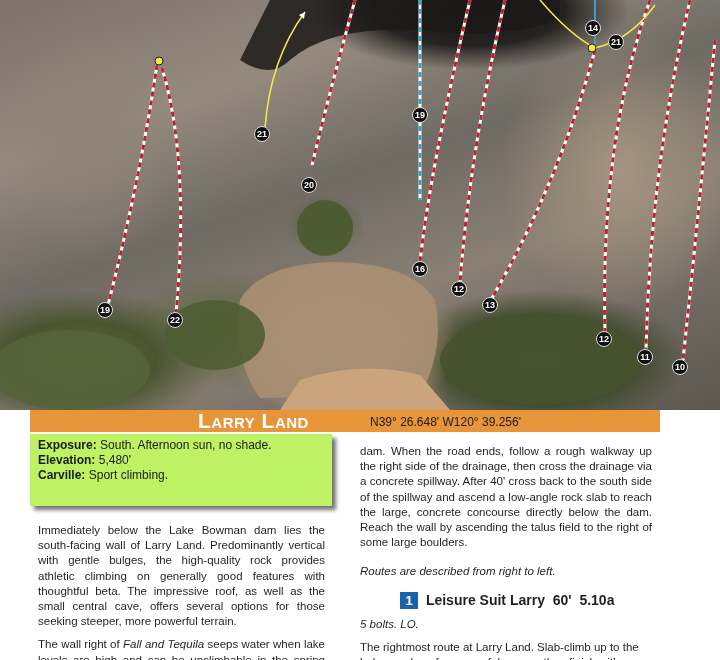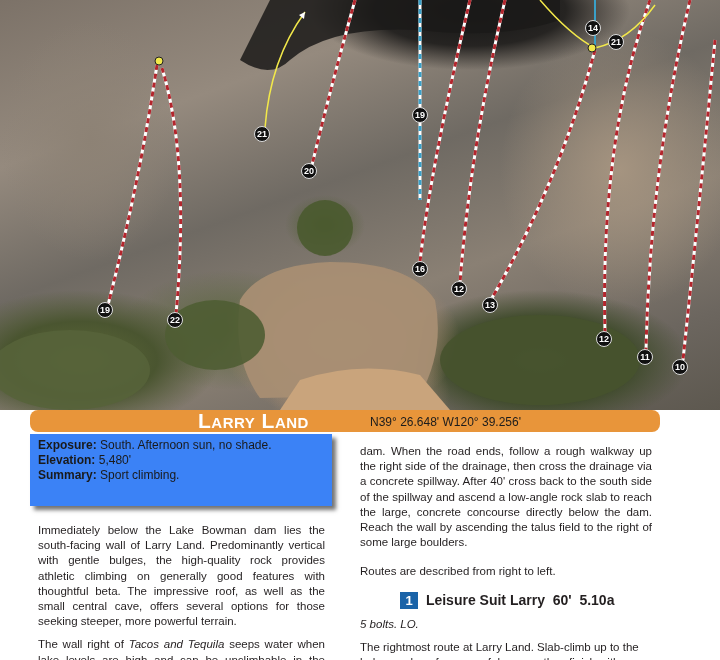--- a/index.html
+++ b/index.html
@@ -25,50 +25,49 @@
   .marker {
     position: absolute; width: 16px; height: 16px; border-radius: 50%;
     background: #111; color: #fff; border: 1px solid #ddd;
     font: bold 9px/14px "Liberation Sans", sans-serif; text-align: center;
   }
 
   
   .title-bar {
     position: absolute; left: 30px; top: 410px; width: 630px; height: 22px;
     background: #e8953a;
-    border-radius: 8px;
   }
   .title {
     position: absolute; left: 168px; top: 0px;
     color: #ffffff; font-weight: bold; font-size: 21px; line-height: 22px;
     font-variant: small-caps; letter-spacing: 0.5px;
     font-family: "Liberation Sans Narrow", "Liberation Sans", sans-serif;
   }
   .coords {
     position: absolute; left: 340px; top: 4px;
     color: #1c1c1c; font-size: 12px; line-height: 16px;
   }
 
   
   .info-box {
     position: absolute; left: 30px; top: 434px; width: 302px; height: 72px;
-    background: #3b82f6; padding: 4px 0 0 8px;
+    background: #bef264; padding: 4px 0 0 8px;
     box-shadow: 4px 4px 4px rgba(0,0,0,0.55);
     font-size: 12px; line-height: 15px; color: #1a1a1a;
   }
   .info-row { white-space: nowrap; }
   .info-label { font-weight: bold; }
 
   
   .col { position: absolute; font-size: 11.5px; line-height: 15.2px; color: #231f20; text-align: justify; }
   .col-left  { left: 30px;  top: 515px; width: 303px; }
   .col-right { left: 352px; top: 436px; width: 308px; }
   .col p { margin: 8px; }
   .italic { font-style: italic; }
-  .routes-note { margin-top: 14px !important; }
+  .routes-note { margin-top: 14px !important; font-style: italic; }
   .route-head {
     margin-top: 12px; font-weight: bold; font-size: 14px; line-height: 17px; white-space: nowrap; padding-left: 48px;
   }
   .route-num {
     display: inline-block; background: #1a63a8; color: #fff; font-size: 13px;
     width: 18px; text-align: center; margin-right: 4px; line-height: 17px;
   }
   .route-fa, .route-bolts { font-style: italic; }
   .tl { text-align: left; }
 </style>
@@ -117,21 +116,21 @@
 
     <path d="M265 128 Q270 60 305 12" fill="none" stroke="#f2e84a" stroke-width="1.5"></path>
     <path d="M305 12 l-6 3 l5 4 z" fill="#ffffff"></path>
     <path d="M540 0 Q570 35 595 48 Q630 40 655 5" fill="none" stroke="#f2e84a" stroke-width="1.5"></path>
 
     <circle cx="159" cy="61" r="4" fill="#f2e84a" stroke="#222" stroke-width="1"></circle>
     <circle cx="592" cy="48" r="4" fill="#f2e84a" stroke="#222" stroke-width="1"></circle>
   </svg>
 
   <div class="marker" style="left:254px;top:126px">21</div>
-  <div class="marker" style="left:301px;top:163px">20</div>
+  <div class="marker" style="left:301px;top:177px">20</div>
   <div class="marker" style="left:412px;top:107px">19</div>
   <div class="marker" style="left:585px;top:20px">14</div>
   <div class="marker" style="left:608px;top:34px">21</div>
   <div class="marker" style="left:412px;top:261px">16</div>
   <div class="marker" style="left:451px;top:281px">12</div>
   <div class="marker" style="left:482px;top:297px">13</div>
   <div class="marker" style="left:97px;top:302px">19</div>
   <div class="marker" style="left:167px;top:312px">22</div>
   <div class="marker" style="left:596px;top:331px">12</div>
   <div class="marker" style="left:637px;top:349px">11</div>
@@ -146,28 +145,28 @@
 <div class="info-box">
   <div class="info-row">
     <span class="info-label">Exposure:</span>
     <span>South. Afternoon sun, no shade.</span>
   </div>
   <div class="info-row">
     <span class="info-label">Elevation:</span>
     <span>5,480'</span>
   </div>
   <div class="info-row">
-    <span class="info-label">Summary:</span>
+    <span class="info-label">Carville:</span>
     <span>Sport climbing.</span>
   </div>
 </div>
 
 <div class="col col-left">
   <p>Immediately below the Lake Bowman dam lies the south-facing wall of Larry Land. Predominantly vertical with gentle bulges, the high-quality rock provides athletic climbing on generally good features with thoughtful beta. The impressive roof, as well as the small central cave, offers several options for those seeking steeper, more powerful terrain.</p>
-  <p><span>The wall right of </span><span class="italic">Tacos and Tequila</span><span> seeps water when lake levels are high and can be unclimbable in the spring and early summer. Across the wall, distinct black streaks indicate water</span></p>
+  <p><span>The wall right of </span><span class="italic">Fall and Tequila</span><span> seeps water when lake levels are high and can be unclimbable in the spring and early summer. Across the wall, distinct black streaks indicate water</span></p>
 </div>
 
 <div class="col col-right">
   <p>dam. When the road ends, follow a rough walkway up the right side of the drainage, then cross the drainage via a concrete spillway. After  40'  cross back to the south side of the spillway and ascend a low-angle rock slab to reach the large, concrete concourse directly below the dam. Reach the wall by ascending the talus field to the right of some large boulders.</p>
   <p class="routes-note tl">Routes are described from right to left.</p>
   <div class="route">
     <div class="route-head">
       <span class="route-num">1</span>
       <span>Leisure Suit Larry</span>
       &nbsp;<span>60'</span>

